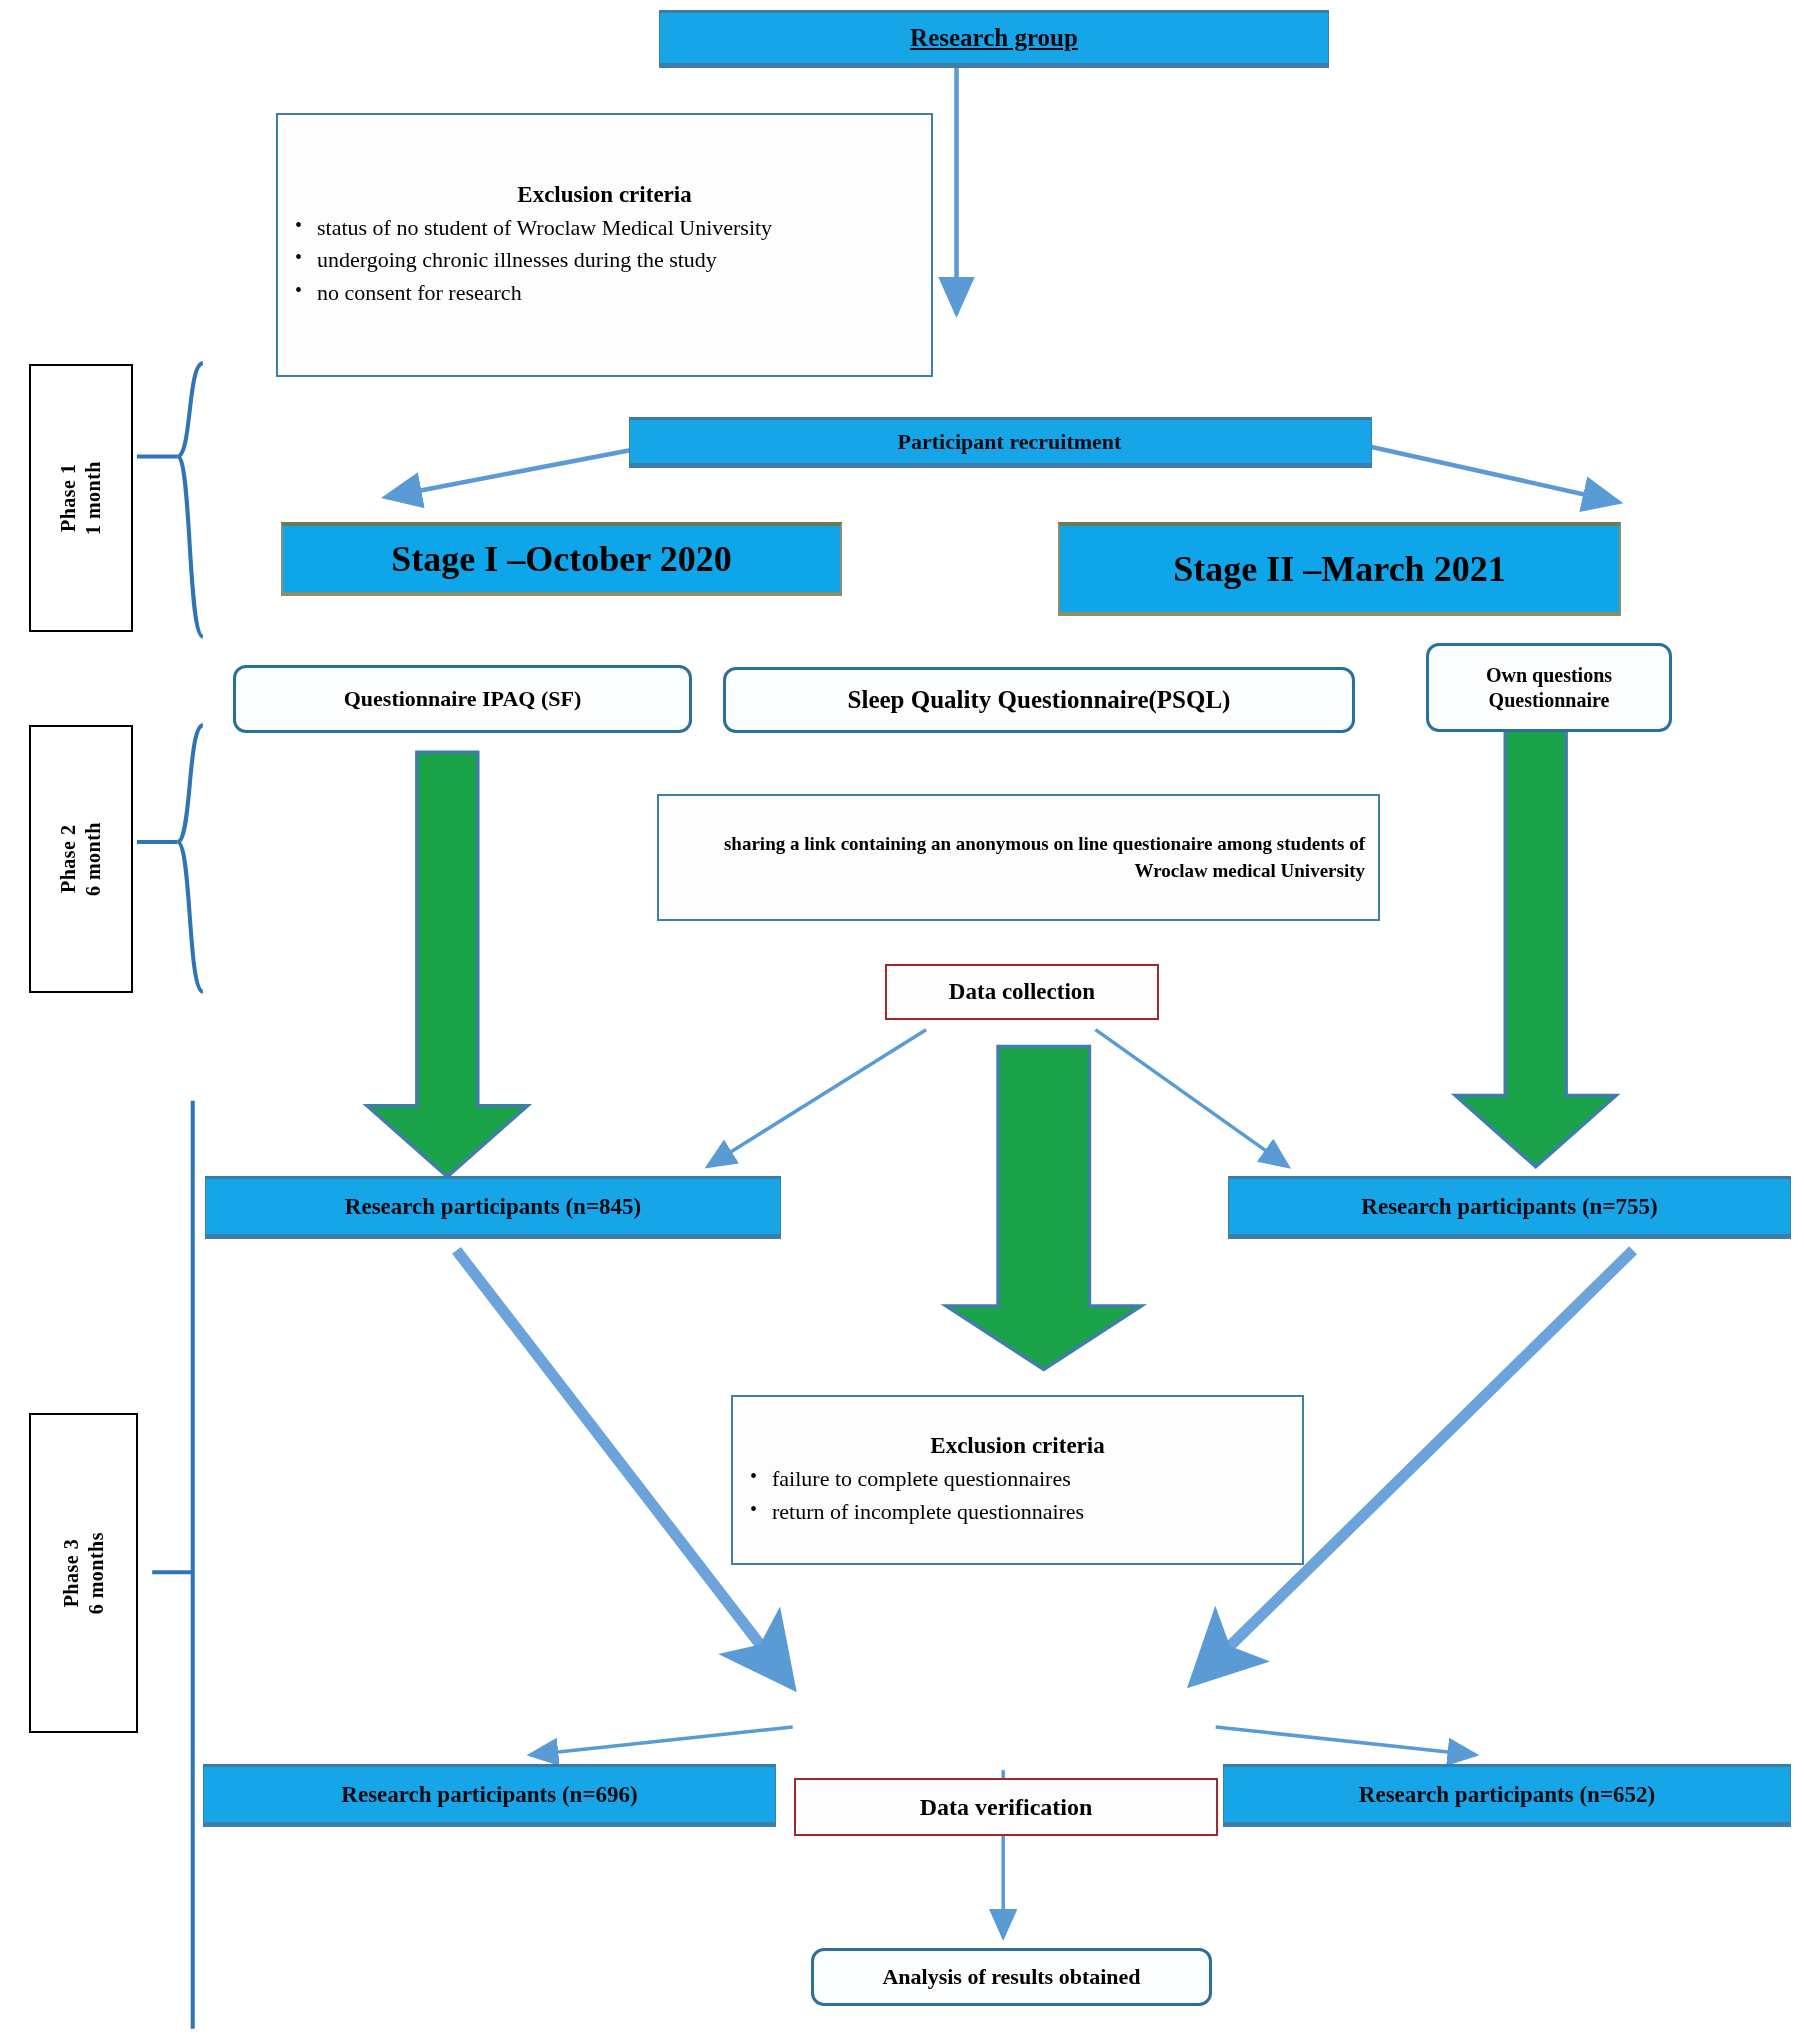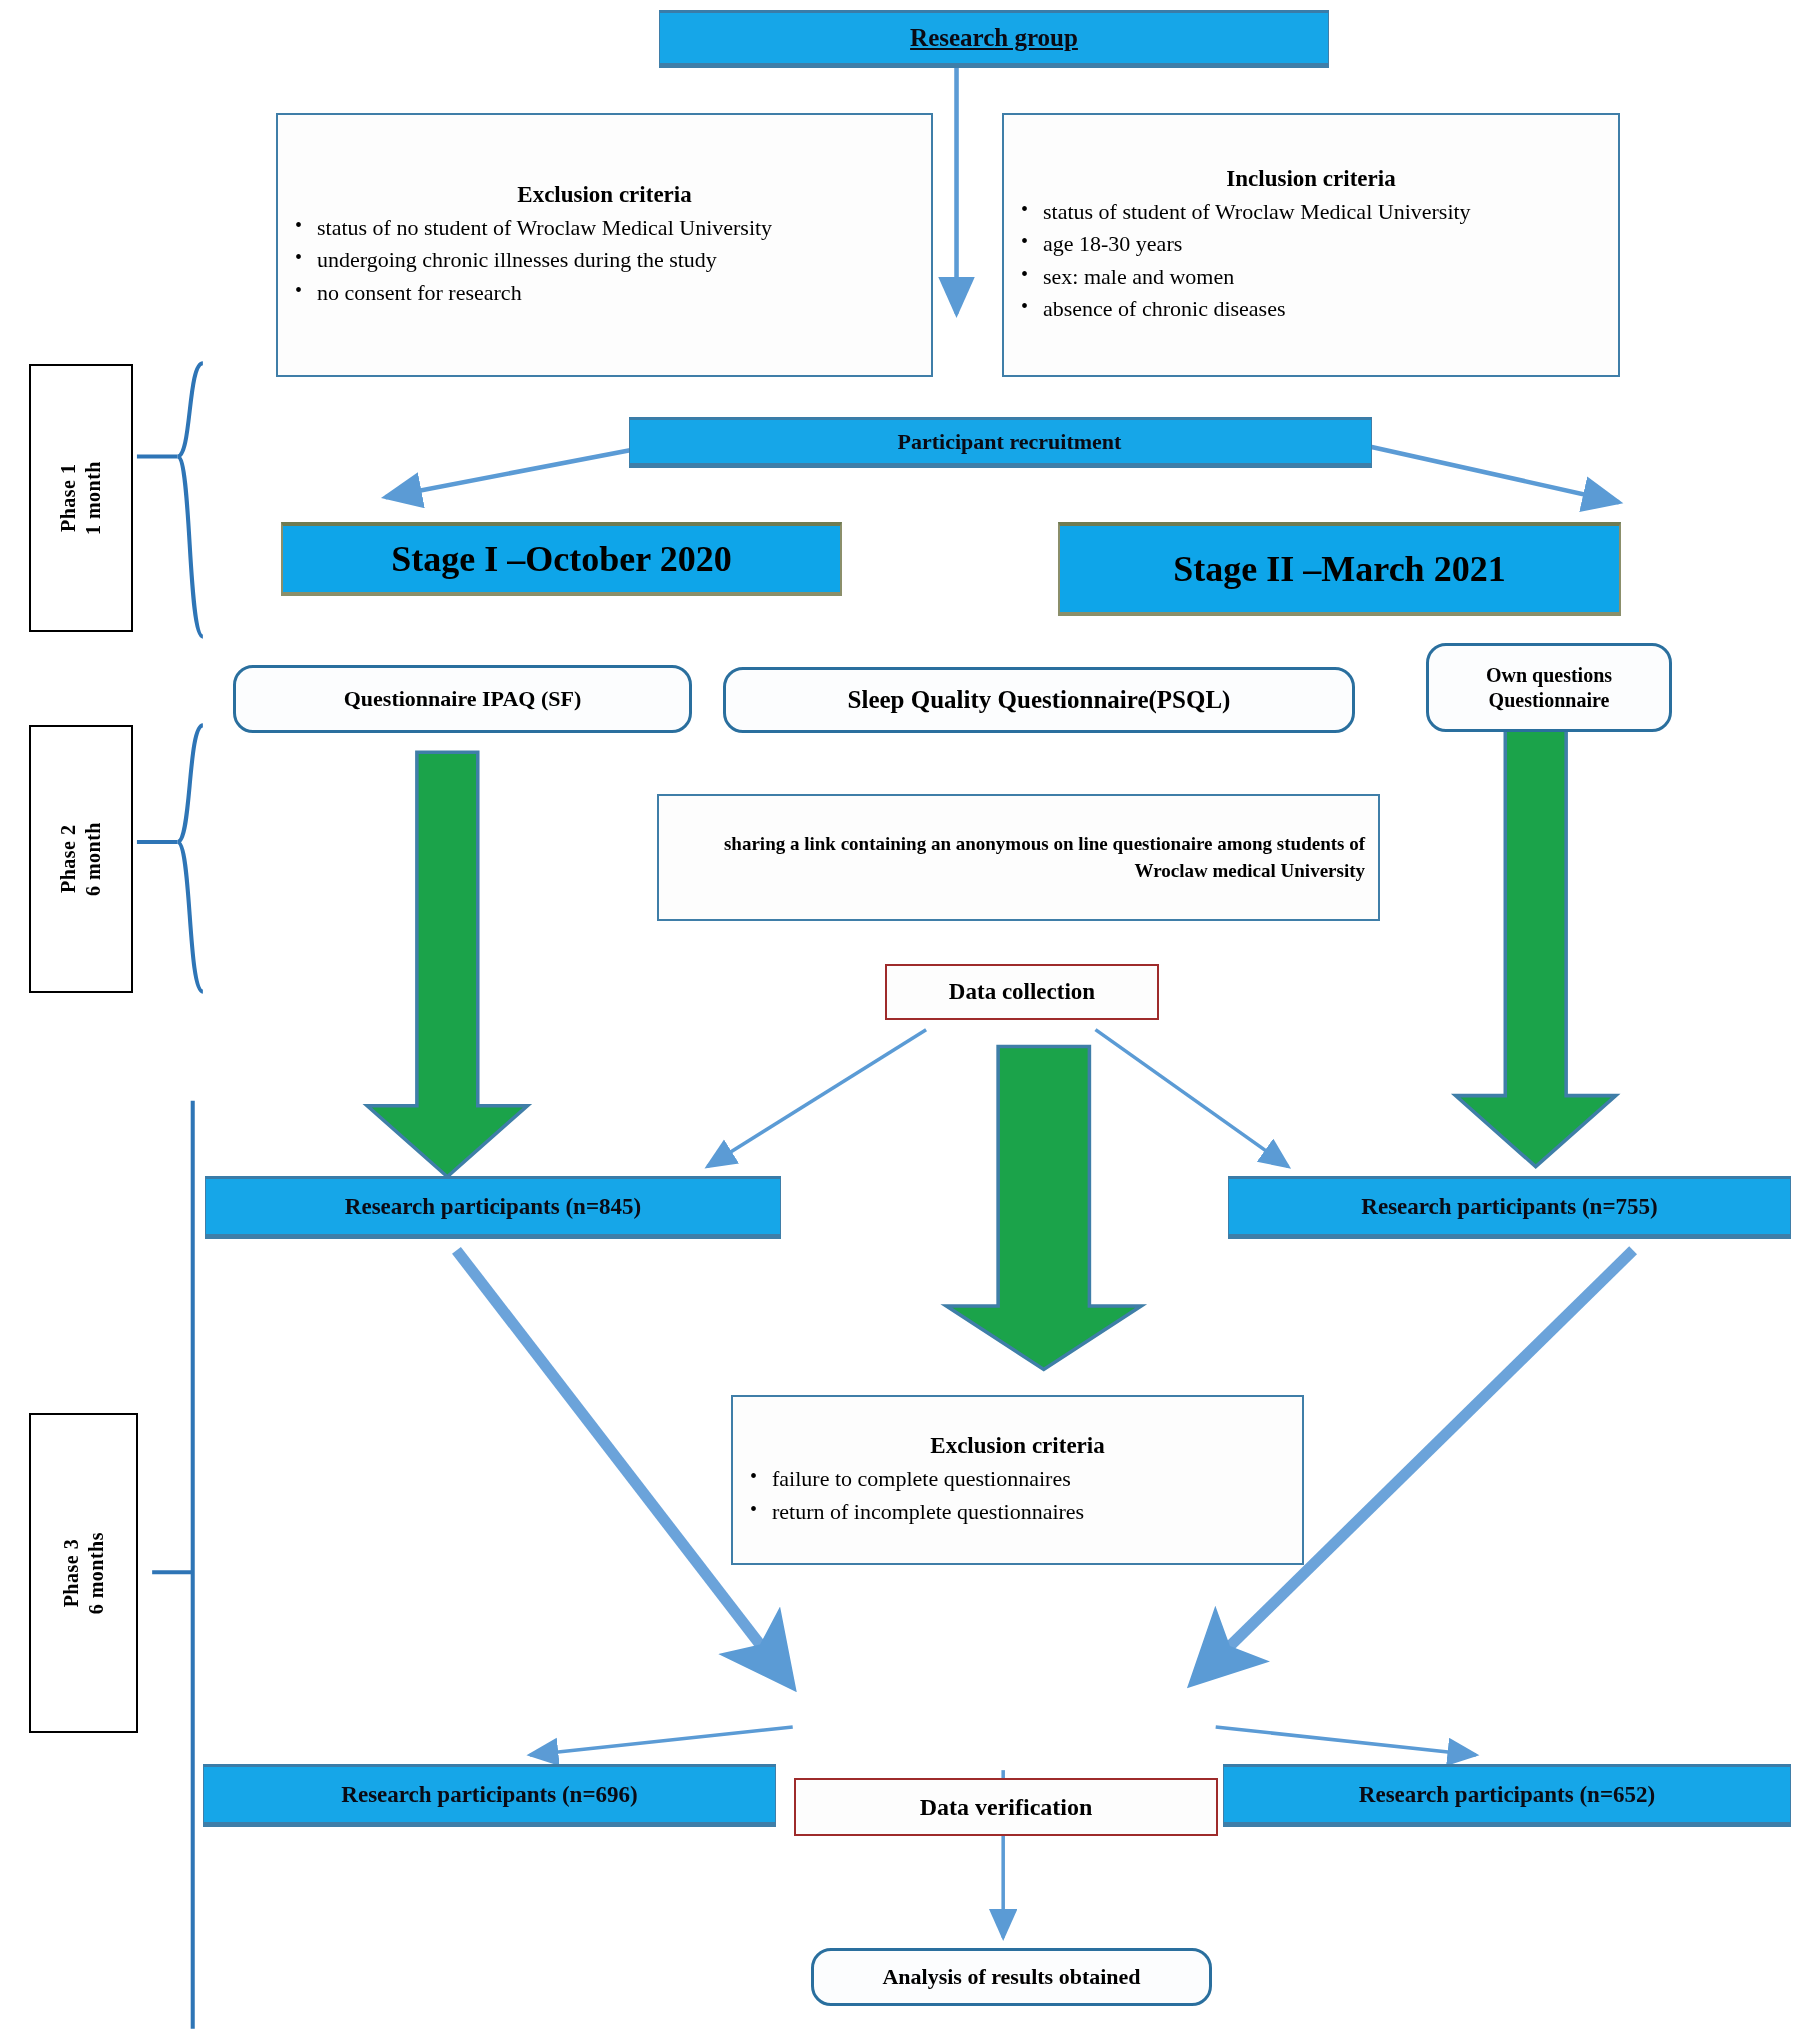--- a/index.html
+++ b/index.html
@@ -29,21 +29,21 @@
   }
   .white-box{
     background:#fdfdfd;
     border:2.5px solid #3f7ea8;
     display:flex;flex-direction:column;justify-content:center;
     color:#000;
   }
   .white-box-round{
     background:#fcfdfe;
     border:3px solid #2a6f9e;
-    border-radius:20px;
+    border-radius:13px;
     display:flex;align-items:center;justify-content:center;
     text-align:center;font-weight:bold;color:#000;
   }
   .red-box{
     background:#fdfdfd;
     border:2.5px solid #9e2b2b;
     display:flex;align-items:center;justify-content:center;
     text-align:center;font-weight:bold;color:#000;
   }
   .phase-box{
@@ -153,29 +153,20 @@
 
   <div class="abs white-box" style="left:276px;top:113px;width:657px;height:264px;padding:7px 0;">
     <div class="crit-title">Exclusion criteria</div>
     <ul class="crit">
       <li>status of no student of  Wroclaw Medical University</li>
       <li>undergoing chronic illnesses during the study</li>
       <li>no consent for research</li>
     </ul>
   </div>
 
-  <div class="abs white-box" style="left:1002px;top:113px;width:618px;height:264px;padding:7px 0;">
-    <div class="crit-title">Inclusion criteria</div>
-    <ul class="crit">
-      <li>status of  student of Wroclaw Medical University</li>
-      <li>age 18-30 years</li>
-      <li>sex: male and women</li>
-      <li>absence of chronic diseases</li>
-    </ul>
-  </div>
 
   <div class="abs phase-box" style="left:29px;top:364px;width:104px;height:268px;">
     <div class="phase-label">Phase 1
 1 month</div>
   </div>
 
   <div class="abs blue-box" style="left:629px;top:417px;width:743px;height:51px;font-size:22px;padding-left:18px;">
     <span>Participant recruitment</span>
   </div>
 

